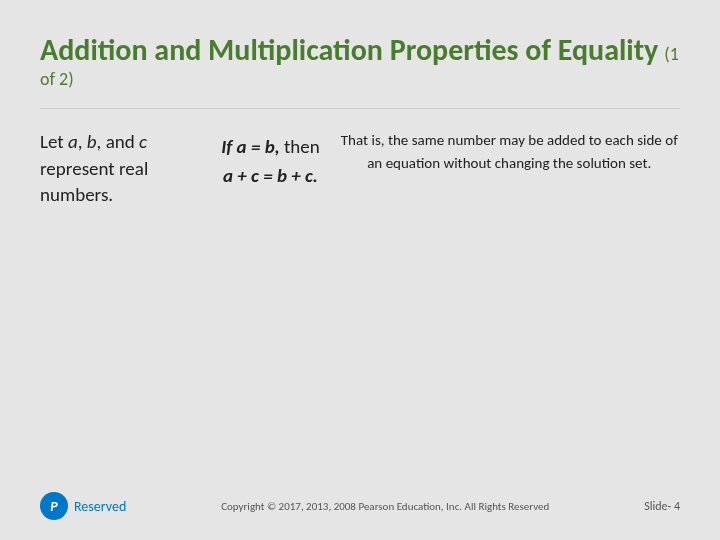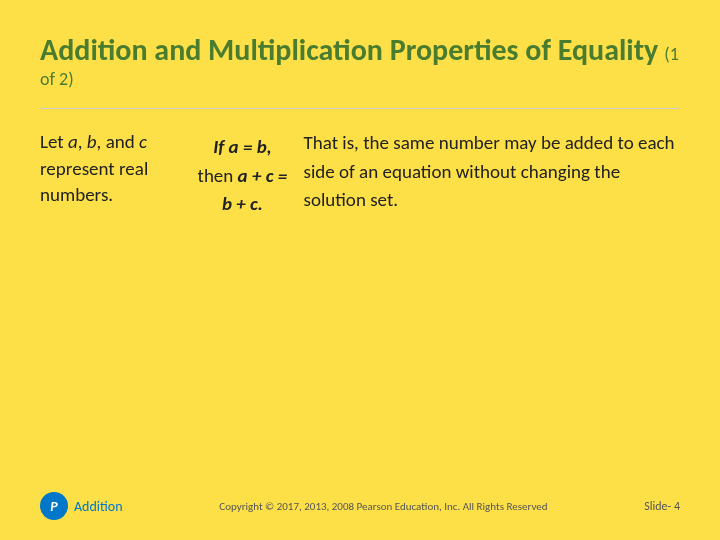--- a/index.html
+++ b/index.html
@@ -13,21 +13,21 @@
       height: 540px;
       background: #ffffff;
       font-family: 'Calibri', 'Trebuchet MS', Arial, sans-serif;
       overflow: hidden;
       position: relative;
     }
 
     .slide-container {
       width: 720px;
       height: 540px;
-      background: #fde047;
+      background: #e5e5e5;
       padding: 32px 40px 20px 40px;
       display: flex;
       flex-direction: column;
     }
 
     .title-section {
       margin-bottom: 18px;
     }
 
     .title-main {
@@ -77,23 +77,24 @@
       margin: 4px 0 4px 0;
       line-height: 1.5;
     }
 
     .equation-line .normal-weight {
       font-weight: normal;
       font-style: normal;
     }
 
     .description-text {
-      font-size: 19px;
+      font-size: 15px;
       color: #222222;
       line-height: 1.5;
+      text-align: center;
     }
 
     .footer {
       display: flex;
       align-items: center;
       justify-content: space-between;
       padding-top: 10px;
       border-top: none;
       margin-top: auto;
     }
@@ -161,19 +162,19 @@
 
     <div class="description-text">That is, the same number may be added to each side of an equation without changing the solution set.</div>
 
   </div>
 
   <div class="footer">
     <div class="pearson-logo">
       <div class="pearson-circle">
         <span>P</span>
       </div>
-      <span class="pearson-text">Addition</span>
+      <span class="pearson-text">Reserved</span>
     </div>
     <div class="copyright-text">Copyright © 2017, 2013, 2008 Pearson Education, Inc. All Rights Reserved</div>
     <div class="slide-number">Slide- 4</div>
   </div>
 
 </div>
 
 </body></html>

